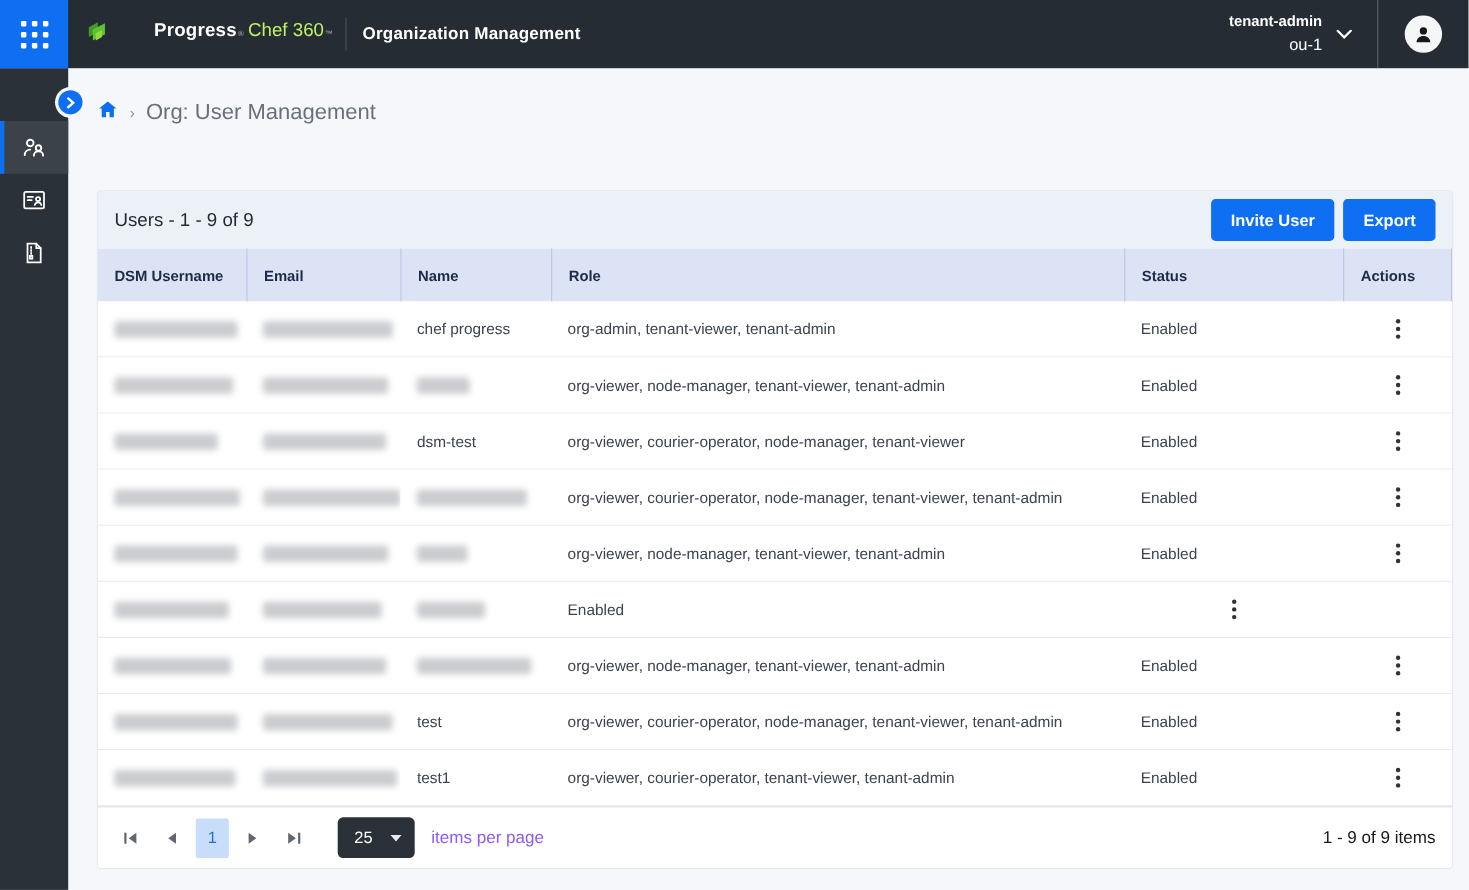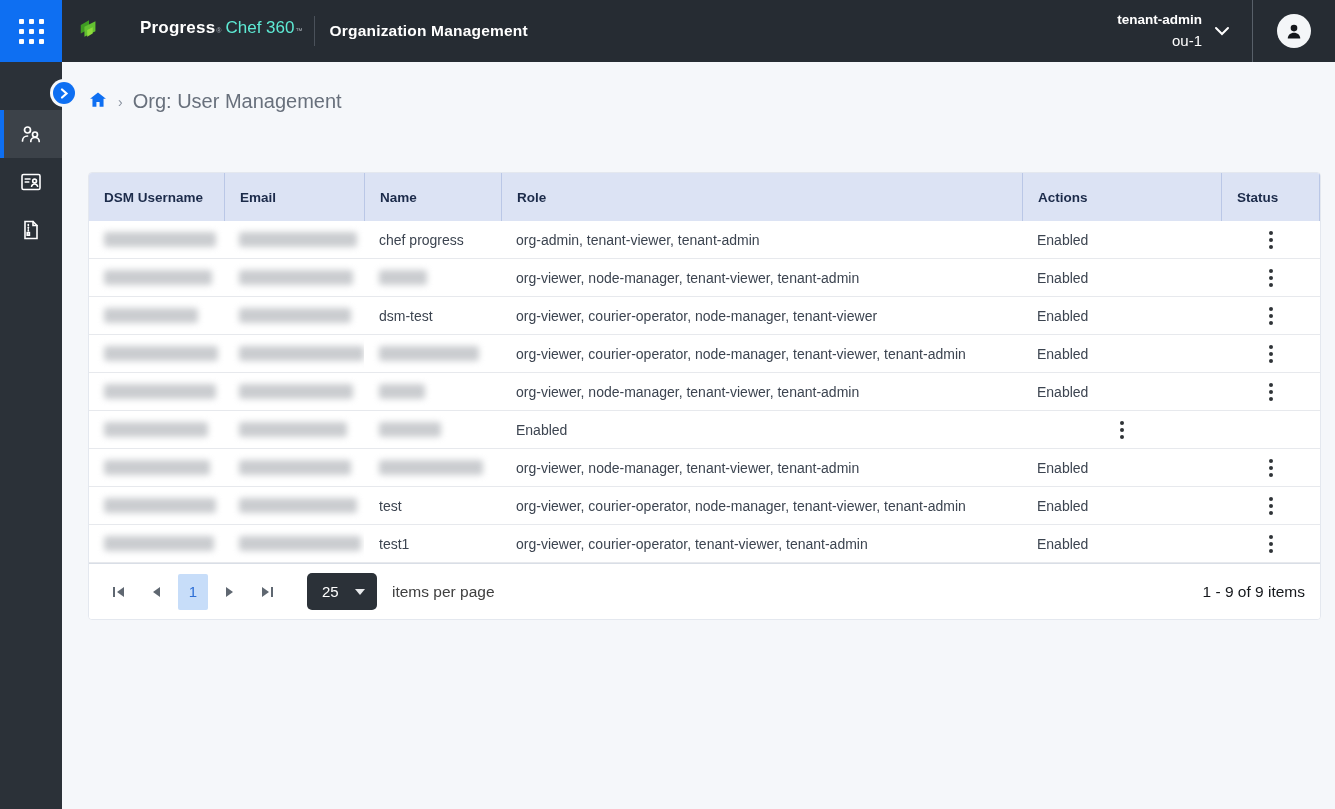--- a/index.html
+++ b/index.html
@@ -6,21 +6,21 @@
   html,body { width:1335px; height:809px; font-family:"Liberation Sans", sans-serif; background:#f5f7fa; overflow:hidden; }
 
   
   .topbar { position:absolute; top:0; left:0; width:1335px; height:62px; background:#262c33; display:flex; align-items:center; z-index:30; }
   .appgrid { width:62px; height:62px; background:#0e6ff2; display:flex; align-items:center; justify-content:center; cursor:pointer; flex:0 0 62px; }
   .appgrid .dots { display:grid; grid-template-columns:repeat(3,5px); grid-template-rows:repeat(3,5px); gap:5px; }
   .appgrid .dots span { width:5px; height:5px; background:#fff; border-radius:1px; }
   .brand { display:flex; align-items:baseline; margin-left:16px; white-space:nowrap; }
   .brand .logo-ic { align-self:center; margin-right:8px; }
   .brand .b-name { color:#fff; font-size:17px; font-weight:bold; letter-spacing:.2px;margin-left:32px; }
-  .brand .b-prod { color:#5eead4; font-size:17px; font-weight:normal; margin-left:4px; }
+  .brand .b-prod { color:#bef264; font-size:17px; font-weight:normal; margin-left:4px; }
   .brand sup { font-size:7px; color:#aab0b8; margin-left:1px; }
   .tb-divider { width:1px; height:30px; background:#4a515a; margin:0 14px 0 12px; }
   .app-title { color:#fff; font-size:15.5px; font-weight:bold; letter-spacing:.2px; }
   .tb-right { margin-left:auto; display:flex; align-items:center; height:62px; }
   .tenant-block { text-align:right; line-height:1.5; cursor:pointer; }
   .tenant-role { color:#fff; font-size:13.5px; font-weight:bold; }
   .tenant-org { color:#fff; font-size:15px; }
   .tb-caret { margin:0 22px 0 12px; cursor:pointer; display:flex; align-items:center; }
   .tb-right-divider { width:1px; height:62px; background:#586069; }
   .avatar-wrap { width:82px; display:flex; align-items:center; justify-content:center; }
@@ -46,34 +46,34 @@
   .card-title { font-size:17px; color:#212b36; }
   .card-actions { margin-left:auto; display:flex; gap:8px; }
   .btn { height:38px; padding:0 18px; background:#0e6ff2; color:#fff; border:none; border-radius:4px; font-size:15px; font-weight:bold; font-family:"Liberation Sans", sans-serif; cursor:pointer; }
 
   
   .grid-row { display:grid; grid-template-columns:135px 140px 137px 521px 199px 1fr; }
   .thead { background:#dce3f4; height:48px; }
   .th { display:flex; align-items:center; padding-left:15px; font-size:13.5px; font-weight:bold; color:#1c2b4a; border-left:1px solid #bac7e6; height:48px; }
   .th:first-child { border-left:none; padding-left:15px; }
   .th:last-child { border-right:1px solid #bac7e6; }
-  .tr { height:38px; border-bottom:1px solid #e7e9ed; background:#fff; }
+  .tr { height:51px; border-bottom:1px solid #e7e9ed; background:#fff; }
   .td { display:flex; align-items:center; padding-left:15px; font-size:14px; color:#3c4450; overflow:hidden; white-space:nowrap; }
   .td.c-actions { justify-content:center; padding-left:0; }
   .redact { display:inline-block; height:15px; border-radius:3px; background:#a7abb0; filter:blur(3px); opacity:.6; }
   .kebab { background:none; border:none; cursor:pointer; display:flex; flex-direction:column; gap:3px; padding:6px 10px; }
   .kebab span { width:4px; height:4px; border-radius:50%; background:#2f3337; }
 
   
   .pager { height:56px; border-top:1px solid #d9dee6; display:flex; align-items:center; padding:0 15px; background:#fff; }
   .pg-btn { width:30px; height:34px; background:none; border:none; display:flex; align-items:center; justify-content:center; cursor:pointer; margin-right:7px; }
   .pg-current { width:30px; height:36px; background:#c7ddf9; color:#2e6fd6; font-size:15px; display:flex; align-items:center; justify-content:center; border-radius:2px; margin-right:7px; cursor:pointer; }
   .pg-size { margin-left:18px; width:70px; height:37px; background:#2b3138; border:none; border-radius:5px; color:#fff; font-size:15px; display:flex; align-items:center; justify-content:space-between; padding:0 12px 0 15px; cursor:pointer; font-family:"Liberation Sans", sans-serif; }
   .pg-size .caret { width:0; height:0; border-left:5px solid transparent; border-right:5px solid transparent; border-top:6px solid #e8eaec; }
-  .pg-label { margin-left:15px; font-size:15.5px; color:#404040; }
+  .pg-label { margin-left:15px; font-size:15.5px; color:#8b5cf6; }
   .pg-range { margin-left:auto; font-size:15.5px; color:#15181c; }
 </style>
 </head>
 <body>
 
 <header class="topbar">
   <div class="appgrid">
     <div class="dots">
       <span></span>
         <span></span>
@@ -171,28 +171,35 @@
       <svg width="20" height="19" viewBox="0 0 24 24">
           <path d="M12 3 L22 11 H19 V21 H14 V15 H10 V21 H5 V11 H2 Z" fill="#0e6ff2"></path>
         </svg>
     </span>
     <span class="bc-sep">›</span>
     <span class="bc-page">Org: User Management</span>
   </div>
 
   <section class="card">
 
+    <div class="card-header">
+      <div class="card-title">Users - 1 - 9 of 9</div>
+      <div class="card-actions">
+        <button class="btn">Invite User</button>
+        <button class="btn">Export</button>
+      </div>
+    </div>
 
     <div class="thead grid-row">
       <div class="th">DSM Username</div>
       <div class="th">Email</div>
       <div class="th">Name</div>
       <div class="th">Role</div>
+      <div class="th">Status</div>
       <div class="th">Actions</div>
-      <div class="th">Status</div>
     </div>
 
     <div id="table-body">
       <div class="tr grid-row">
         <div class="td c-email">
             <span class="redact" style="width: 112px;"></span>
           </div>
         <div class="td c-dsm">
             <span class="redact" style="width: 118px;"></span>
           </div>

